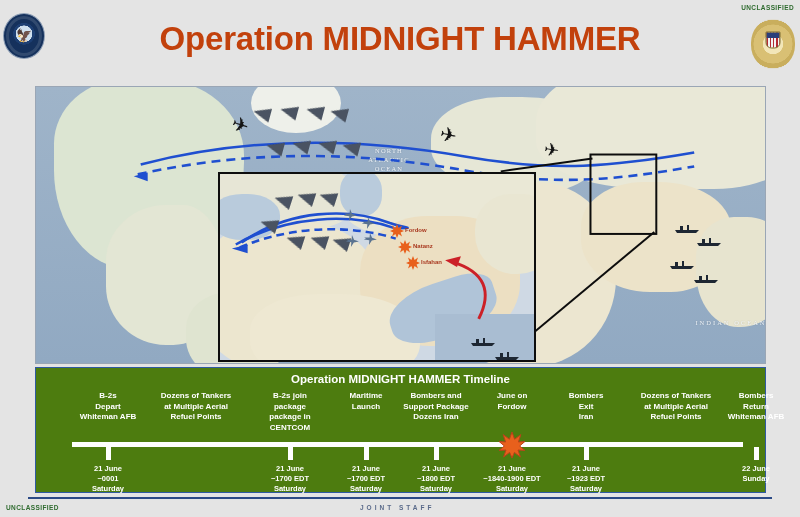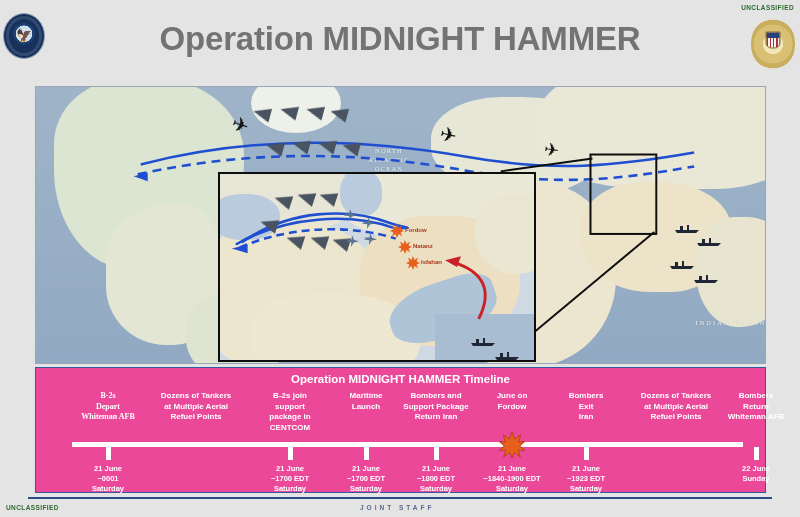--- a/index.html
+++ b/index.html
@@ -70,21 +70,21 @@
       repeating-linear-gradient(90deg, #b32b33 0 1.6px, #f3f3f3 1.6px 3.2px);
     border: .5px solid #7a6a30;
     border-radius: 1px 1px 6px 6px;
   }
 
   
   .title {
     position: absolute; left: 0; right: 0; top: 20px;
     text-align: center;
     font-size: 33px; font-weight: bold;
-    color: #737373;
+    color: #c2410c;
     letter-spacing: -.2px;
   }
 
   
   .map {
     position: absolute; left: 35px; top: 86px;
     width: 731px; height: 278px;
     border: 1px solid #9aa6b5;
     overflow: hidden;
     background:
@@ -163,21 +163,21 @@
   }
   .tgt-label {
     position: absolute; font-size: 6px; color: #a8381f; font-weight: bold;
     white-space: nowrap;
   }
 
   
   .timeline {
     position: absolute; left: 35px; top: 367px;
     width: 731px; height: 126px;
-    background: #ec4899;
+    background: #4d7c0f;
     border: 1px solid #2f5aa0;
   }
   .tl-title {
     position: absolute; left: 0; right: 0; top: 5px;
     text-align: center; color: #fff;
     font-size: 11.5px; font-weight: bold;
   }
   .tl-bar {
     position: absolute; left: 36px; right: 22px; top: 74px;
     height: 5px; background: #ffffff;
@@ -400,39 +400,39 @@
             <path d="M1,6 L25,6 L22,9 L3,9 Z M6,6 L6,2 L9,2 L9,6 M13,6 L13,1 L15,1 L15,6" fill="#1e2733"></path>
           </svg>
       </div>
     </div>
   </div>
 
   <div class="timeline">
     <div class="tl-title">Operation MIDNIGHT HAMMER Timeline</div>
     <div class="tl-bar"></div>
     <div id="tl-items">
-        <div class="tl-evt" style="left: 72px; width: 100px; margin-left: 0px; font-family: Liberation Serif, serif;">
+        <div class="tl-evt" style="left: 72px; width: 100px; margin-left: 0px;">
           <div>B-2s</div>
           <div>Depart</div>
           <div>Whiteman AFB</div>
         </div>
         <div class="tl-tick" style="left: 70px;"></div>
         <div class="tl-date" style="left: 72px; width: 110px;">
           <div>21 June</div>
           <div>~0001</div>
           <div>Saturday</div>
         </div>
         <div class="tl-evt" style="left: 160px; width: 100px; margin-left: 0px;">
           <div>Dozens of Tankers</div>
           <div>at Multiple Aerial</div>
           <div>Refuel Points</div>
         </div>
         <div class="tl-evt" style="left: 254px; width: 100px; margin-left: 0px;">
           <div>B-2s join</div>
-          <div>support</div>
+          <div>package</div>
           <div>package in</div>
           <div>CENTCOM</div>
         </div>
         <div class="tl-tick" style="left: 252px;"></div>
         <div class="tl-date" style="left: 254px; width: 110px;">
           <div>21 June</div>
           <div>~1700 EDT</div>
           <div>Saturday</div>
         </div>
         <div class="tl-evt" style="left: 330px; width: 100px; margin-left: 0px;">
@@ -441,21 +441,21 @@
         </div>
         <div class="tl-tick" style="left: 328px;"></div>
         <div class="tl-date" style="left: 330px; width: 110px;">
           <div>21 June</div>
           <div>~1700 EDT</div>
           <div>Saturday</div>
         </div>
         <div class="tl-evt" style="left: 400px; width: 100px; margin-left: 0px;">
           <div>Bombers and</div>
           <div>Support Package</div>
-          <div>Return Iran</div>
+          <div>Dozens Iran</div>
         </div>
         <div class="tl-tick" style="left: 398px;"></div>
         <div class="tl-date" style="left: 400px; width: 110px;">
           <div>21 June</div>
           <div>~1800 EDT</div>
           <div>Saturday</div>
         </div>
         <div class="tl-evt" style="left: 476px; width: 100px; margin-left: 0px;">
           <div>June on</div>
           <div>Fordow</div>

